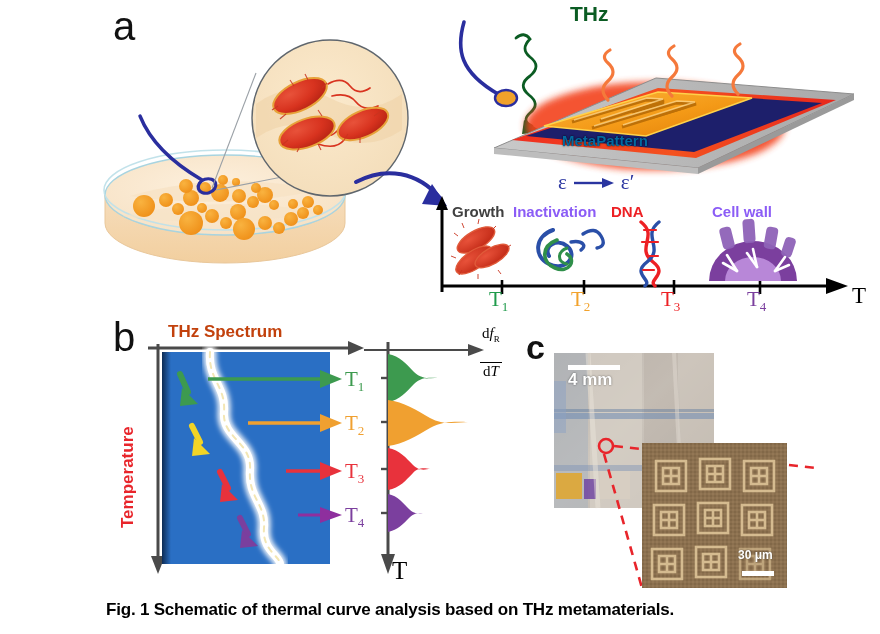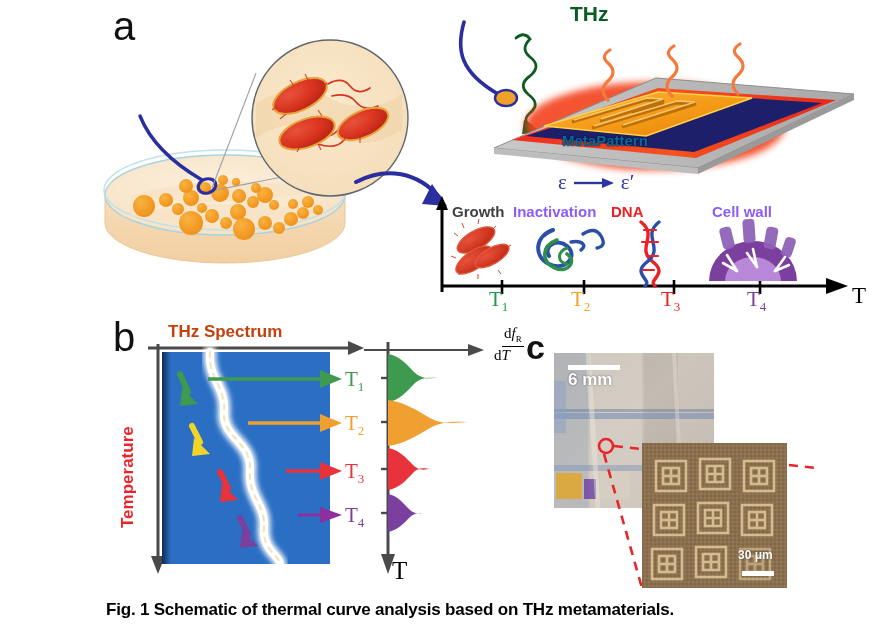--- a/index.html
+++ b/index.html
@@ -17,21 +17,21 @@
   .tlab sub{font-size:13px;}
   .catlab{font-family:"Liberation Sans",sans-serif;font-weight:700;font-size:15px;}
   .thzlab{font-family:"Liberation Sans",sans-serif;font-weight:700;font-size:21px;color:#0b5c23;}
   .metalab{font-family:"Liberation Sans",sans-serif;font-weight:700;font-size:15px;color:#0369a1;
            text-shadow:0 0 2px #000;}
   .epslab{font-family:"Liberation Serif",serif;font-size:21px;color:#2a35a0;}
   .spec-title{font-family:"Liberation Sans",sans-serif;font-weight:700;font-size:17px;color:#c2410c;}
   .temp-title{font-family:"Liberation Sans",sans-serif;font-weight:700;font-size:17px;color:#e8252b;
               transform:rotate(-90deg);transform-origin:left top;white-space:nowrap;}
   .frac{font-family:"Liberation Serif",serif;font-size:15px;line-height:1.05;text-align:center;}
-  .frac .num{border-bottom:1.3px solid #000;padding:0 2px 2px 2px;display:inline-block;margin-left:22px;}
+  .frac .num{border-bottom:1.3px solid #000;padding:0 2px 18px 2px;display:inline-block;}
   .frac .den{padding-top:1px;display:inline-block;}
   .frac i{font-style:italic;}
   .frac sub{font-size:9px;font-style:normal;}
   .scaletxt{font-family:"Liberation Sans",sans-serif;font-weight:700;color:#fff;font-size:17px;
             text-shadow:0 0 2px rgba(0,0,0,.55);}
   .scaletxt.sm{font-size:12px;text-align:right;}
   svg{display:block;overflow:visible;}
 </style>
 </head>
 <body>
@@ -458,21 +458,21 @@
     <rect x="30" y="126" width="12" height="20" fill="#6b3fa0" opacity=".8"></rect>
     <rect x="46" y="118" width="30" height="28" fill="#d8cfc2" opacity=".75"></rect>
     <rect x="0" y="28" width="12" height="52" fill="#8ba2c4" opacity=".5"></rect>
 
     <path d="M34,0 L44,155" stroke="#eae4da" stroke-width="5" opacity=".5" fill="none"></path>
     <path d="M120,0 L128,155" stroke="#e4ded4" stroke-width="4" opacity=".45" fill="none"></path>
 
     <rect x="14" y="12" width="52" height="5" fill="#ffffff"></rect>
   </svg>
 
-  <div class="abs scaletxt" style="left:568px;top:370px;">6 mm</div>
+  <div class="abs scaletxt" style="left:568px;top:370px;">4 mm</div>
 
   <svg class="abs" style="left:590px;top:436px;" width="240" height="160" viewBox="0 0 240 160">
     <circle cx="16" cy="10" r="7" fill="none" stroke="#e8252b" stroke-width="2.6"></circle>
     <path d="M24,10 L226,32" stroke="#e8252b" stroke-width="2.6" stroke-dasharray="9 7" fill="none"></path>
     <path d="M14,18 L52,152" stroke="#e8252b" stroke-width="2.6" stroke-dasharray="9 7" fill="none"></path>
   </svg>
 
   <svg class="abs" style="left:642px;top:443px;" width="145" height="145" viewBox="0 0 145 145">
     <defs>
       <pattern id="grain" width="4" height="4" patternUnits="userSpaceOnUse">

